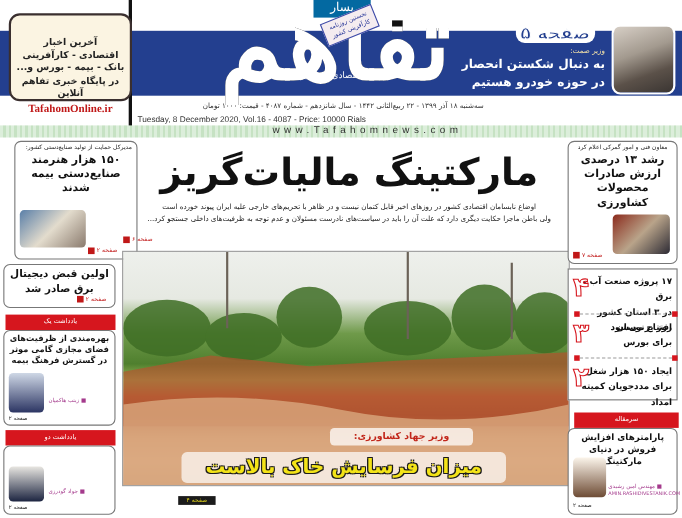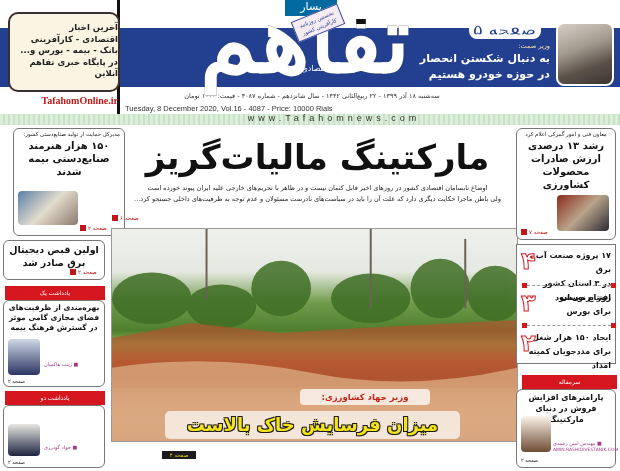--- a/index.html
+++ b/index.html
@@ -1,21 +1,21 @@
 <!DOCTYPE html>
 <html><head>
 <meta charset="utf-8">
 <style>
 *{box-sizing:border-box;margin:0;padding:0}
 body{width:620px;height:471px;overflow:hidden;background:#fff;font-family:"DejaVu Sans",sans-serif;position:relative;direction:rtl}
 .mast{position:absolute;left:0;top:0;width:620px;height:90px}
 .mast-band{position:absolute;left:0;top:28px;width:620px;height:59px;background:#233f8f}
-.promo{position:absolute;left:8px;top:12px;width:112px;height:80px;background:#fbf4e2;border:2px solid #3a2f2f;border-radius:10px;text-align:right;padding-top:8px;z-index:3}
+.promo{position:absolute;left:8px;top:12px;width:112px;height:80px;background:#fbf4e2;border:2px solid #3a2f2f;border-radius:10px;text-align:center;padding-top:20px;z-index:3}
 .promo .l{font-size:8.5px;line-height:11.5px;color:#222;font-weight:bold}
-.promo .url{font-family:"Liberation Serif",serif;font-size:10px;color:#c01818;font-weight:bold;margin-top:15px;direction:ltr}
+.promo .url{font-family:"Liberation Serif",serif;font-size:10px;color:#c01818;font-weight:bold;margin-top:2px;direction:ltr}
 .logo{position:absolute;left:250px;top:0;width:160px;height:118px;z-index:2}
 .logo-text{position:absolute;right:0;top:-6px;font-family:"DejaVu Serif",serif;font-size:92px;font-weight:bold;color:#fff;line-height:1;text-shadow:0 0 0 #000}
 .logo-black{position:absolute;right:0;top:-6px;font-family:"DejaVu Serif",serif;font-size:92px;font-weight:bold;color:#111;line-height:1;clip-path:inset(0 0 62px 0)}
 .subtitle{position:absolute;left:265px;top:64px;font-size:8px;color:#fff;z-index:4}
 .stamp{position:absolute;left:293px;top:12px;width:50px;height:22px;background:#f4ecf0;border:1.5px solid #3b49a8;transform:rotate(-22deg);font-size:5.5px;color:#2b3a9a;text-align:center;line-height:8px;padding-top:2px;z-index:5}
 .tag-pink{position:absolute;left:285px;top:0;width:52px;height:16px;background:#0369a1;color:#fff;font-size:11px;text-align:center;z-index:4}
 .feature{position:absolute;right:6px;top:20px;width:205px;height:70px;z-index:3}
 .feature-page{position:absolute;left:60px;top:0;font-size:16px;color:#233f8f;font-weight:bold;-webkit-text-stroke:1px #fff;background:#fff;padding:0 4px;border-radius:8px}
 .feature-photo{position:absolute;right:0;top:2px;width:58px;height:64px;background:linear-gradient(160deg,#d7cfc6 0%,#a39a8f 40%,#5b5149 70%,#3a3532 100%);border-radius:8px;border:2px solid #fff}
 .feature-kicker{position:absolute;right:64px;top:22px;font-size:6.5px;color:#f4e2a8}

